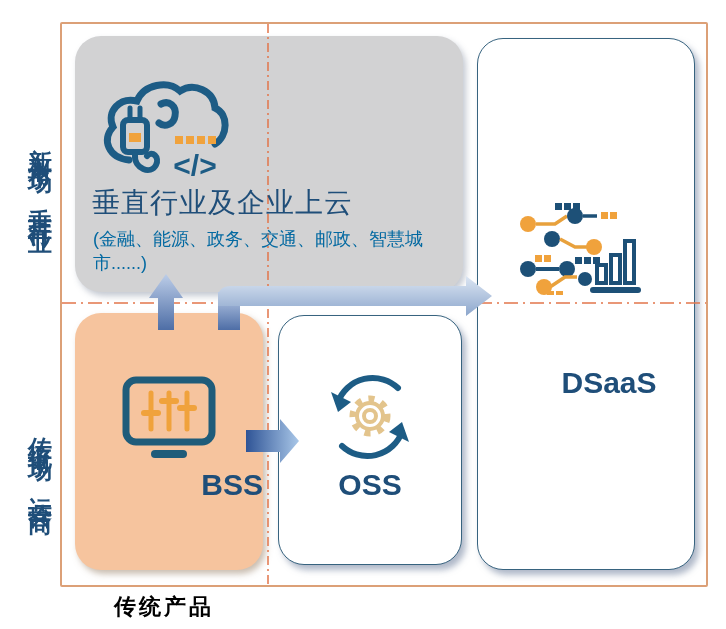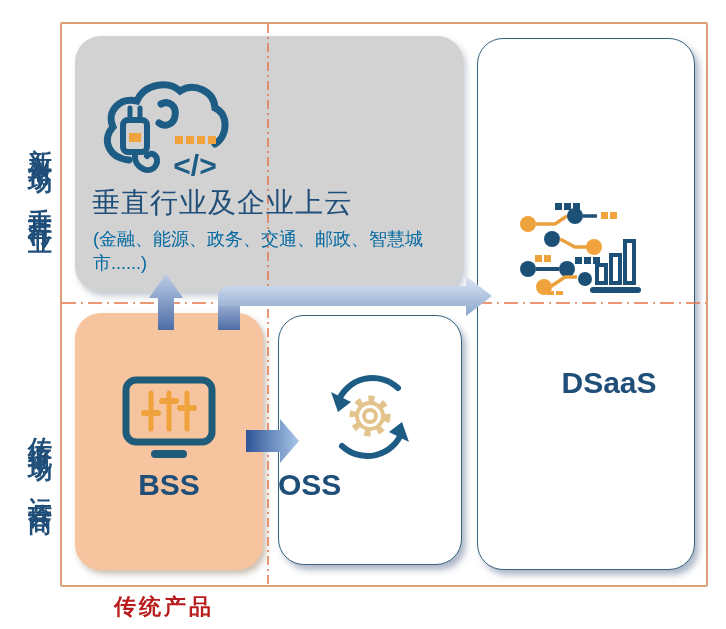--- a/index.html
+++ b/index.html
@@ -19,27 +19,27 @@
   #oss-box{left:278px;top:315px;width:184px;height:250px;background:#ffffff;
     border:1.5px solid #37637F;box-sizing:border-box;box-shadow:4px 5px 6px rgba(110,125,155,.55);}
   #dsaas-box{left:477px;top:38px;width:218px;height:532px;background:#ffffff;
     border:1.5px solid #37637F;box-sizing:border-box;box-shadow:4px 5px 6px rgba(110,125,155,.55);}
   
   .blue{color:#1F4E79;}
   .axis-y{left:12px;width:44px;writing-mode:vertical-rl;text-orientation:mixed;
     font-weight:bold;font-size:24px;letter-spacing:7px;color:#1F4E79;text-align:center;}
   #y-top{top:54px;height:238px;}
   #y-bottom{top:340px;height:236px;}
-  .axis-x{top:592px;font-weight:bold;font-size:22px;color:#b91c1c;text-align:center;letter-spacing:3px;}
+  .axis-x{top:592px;font-weight:bold;font-size:22px;color:#000000;text-align:center;letter-spacing:3px;}
   #x-left{left:60px;width:208px;}
   #x-right{left:268px;width:440px;}
   #cloud-title{left:92px;top:184px;width:372px;font-size:28px;font-weight:normal;letter-spacing:1px;}
   #cloud-subtitle{left:93px;top:227px;width:366px;font-size:18px;color:#0369a1;}
-  #bss-label{left:75px;top:468px;width:188px;text-align:center;font-size:30px;font-weight:bold;}
-  #oss-label{left:278px;top:468px;width:184px;text-align:left;font-size:30px;font-weight:bold;}
+  #bss-label{left:75px;top:468px;width:188px;text-align:right;font-size:30px;font-weight:bold;}
+  #oss-label{left:278px;top:468px;width:184px;text-align:center;font-size:30px;font-weight:bold;}
   #dsaas-title{left:477px;top:318px;width:218px;text-align:center;font-size:27px;font-weight:bold;letter-spacing:2px;}
   #dsaas-label{left:477px;top:366px;width:218px;text-align:center;font-size:30px;font-weight:bold;margin-left:23px;}
   svg{display:block;}
   #overlay{left:0;top:0;pointer-events:none;}
 </style>
 </head>
 <body>
 
 <div id="canvas">
 

